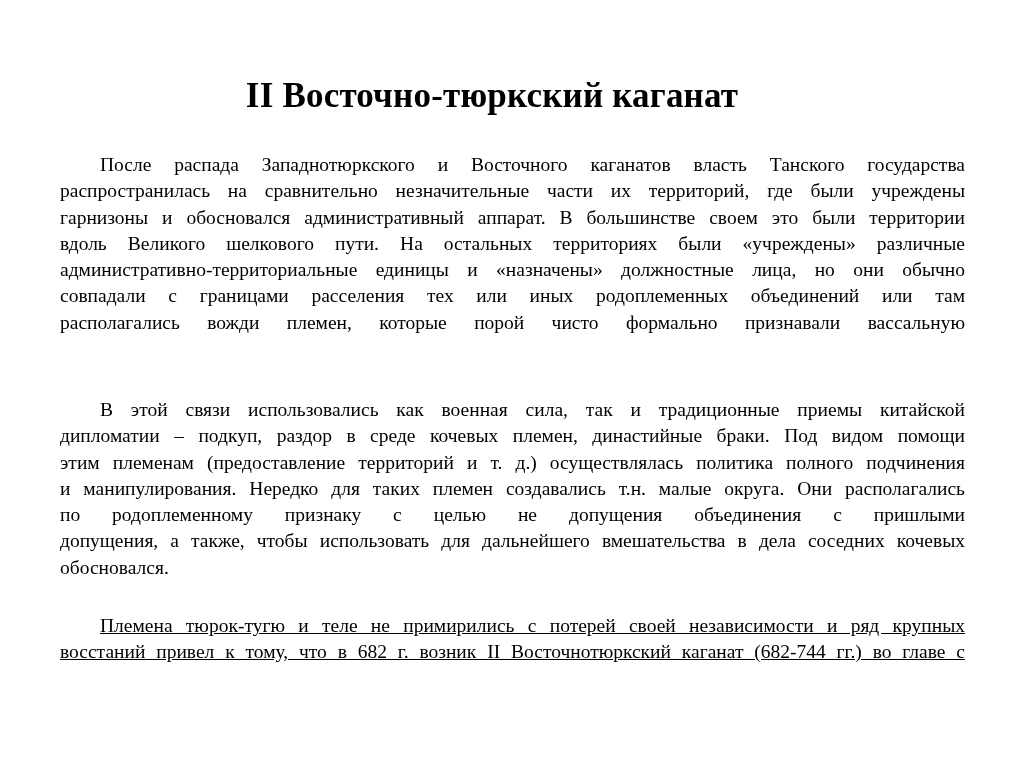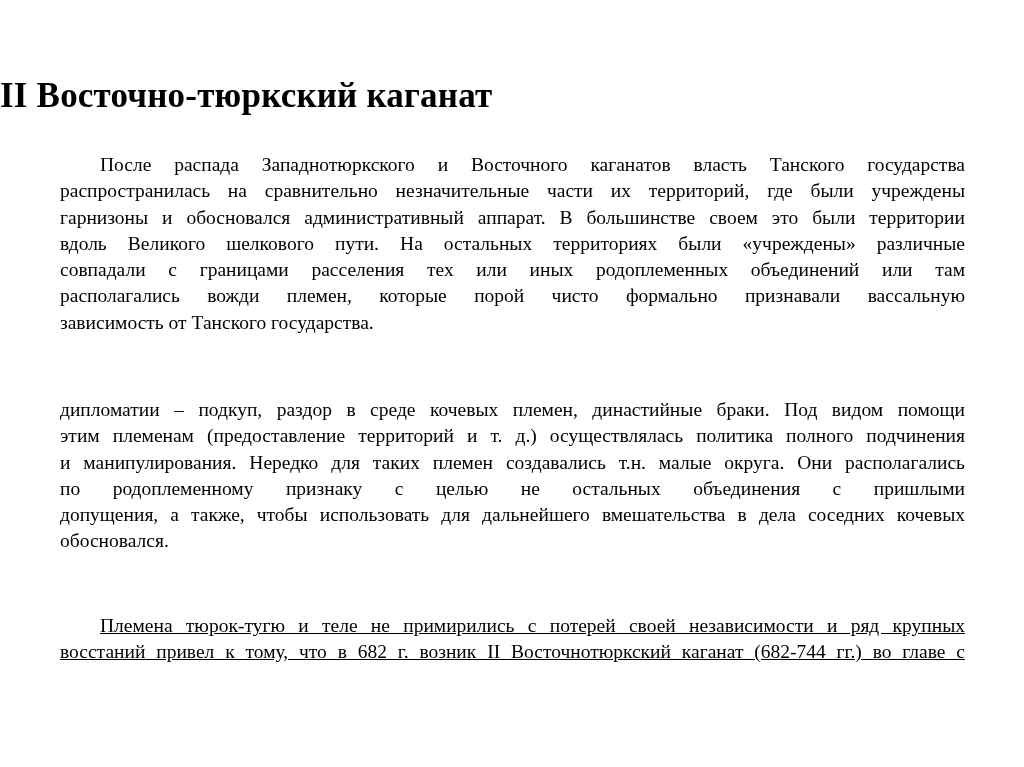--- a/index.html
+++ b/index.html
@@ -13,25 +13,26 @@
       position: relative;
       overflow: hidden;
       font-family: "Liberation Serif", "DejaVu Serif", serif;
       color: #000000;
     }
     .slide-title {
       position: absolute;
       top: 74px;
       left: 0;
       width: 920px;
-      text-align: left;
+      text-align: center;
       font-size: 35px;
       font-weight: bold;
       line-height: 44px;
       letter-spacing: 0.2px;
+      padding-left: 32px;
     }
     .paragraph {
       position: absolute;
       left: 60px;
       width: 905px;
       font-size: 19.5px;
       line-height: 26.3px;
     }
     .line {
       display: block;
@@ -62,30 +63,31 @@
 <body>
 
 <div>
   <h1 class="slide-title" style="margin:0;">II Восточно-тюркский каганат</h1>
 
   <div class="paragraph" id="p1">
     <span class="line indent">После распада Западнотюркского и Восточного каганатов власть Танского государства</span>
     <span class="line">распространилась на сравнительно незначительные части их территорий, где были учреждены</span>
     <span class="line">гарнизоны и обосновался административный аппарат. В большинстве своем это были территории</span>
     <span class="line">вдоль Великого шелкового пути. На остальных территориях были «учреждены» различные</span>
+    <span class="line">административно-территориальные единицы и «назначены» должностные лица, но они обычно</span>
     <span class="line">совпадали с границами расселения тех или иных родоплеменных объединений или там</span>
     <span class="line">располагались вожди племен, которые порой чисто формально признавали вассальную</span>
-    <span class="line last">зависимость от Танского государства.</span>
   </div>
 
   <div class="paragraph" id="p2">
+    <span class="line indent">В этой связи использовались как военная сила, так и традиционные приемы китайской</span>
     <span class="line">дипломатии – подкуп, раздор в среде кочевых племен, династийные браки. Под видом помощи</span>
     <span class="line">этим племенам (предоставление территорий и т. д.) осуществлялась политика полного подчинения</span>
     <span class="line">и манипулирования. Нередко для таких племен создавались т.н. малые округа. Они располагались</span>
-    <span class="line">по родоплеменному признаку с целью не остальных объединения с пришлыми</span>
+    <span class="line">по родоплеменному признаку с целью не допущения объединения с пришлыми</span>
     <span class="line">допущения, а также, чтобы использовать для дальнейшего вмешательства в дела соседних кочевых</span>
     <span class="line last">обосновался.</span>
   </div>
 
   <div class="paragraph" id="p3">
     <span class="line indent">Племена тюрок-тугю и теле не примирились с потерей своей независимости и ряд крупных</span>
     <span class="line">восстаний привел к тому, что в 682 г. возник II Восточнотюркский каганат (682-744 гг.) во главе с</span>
   </div>
 </div>
 

